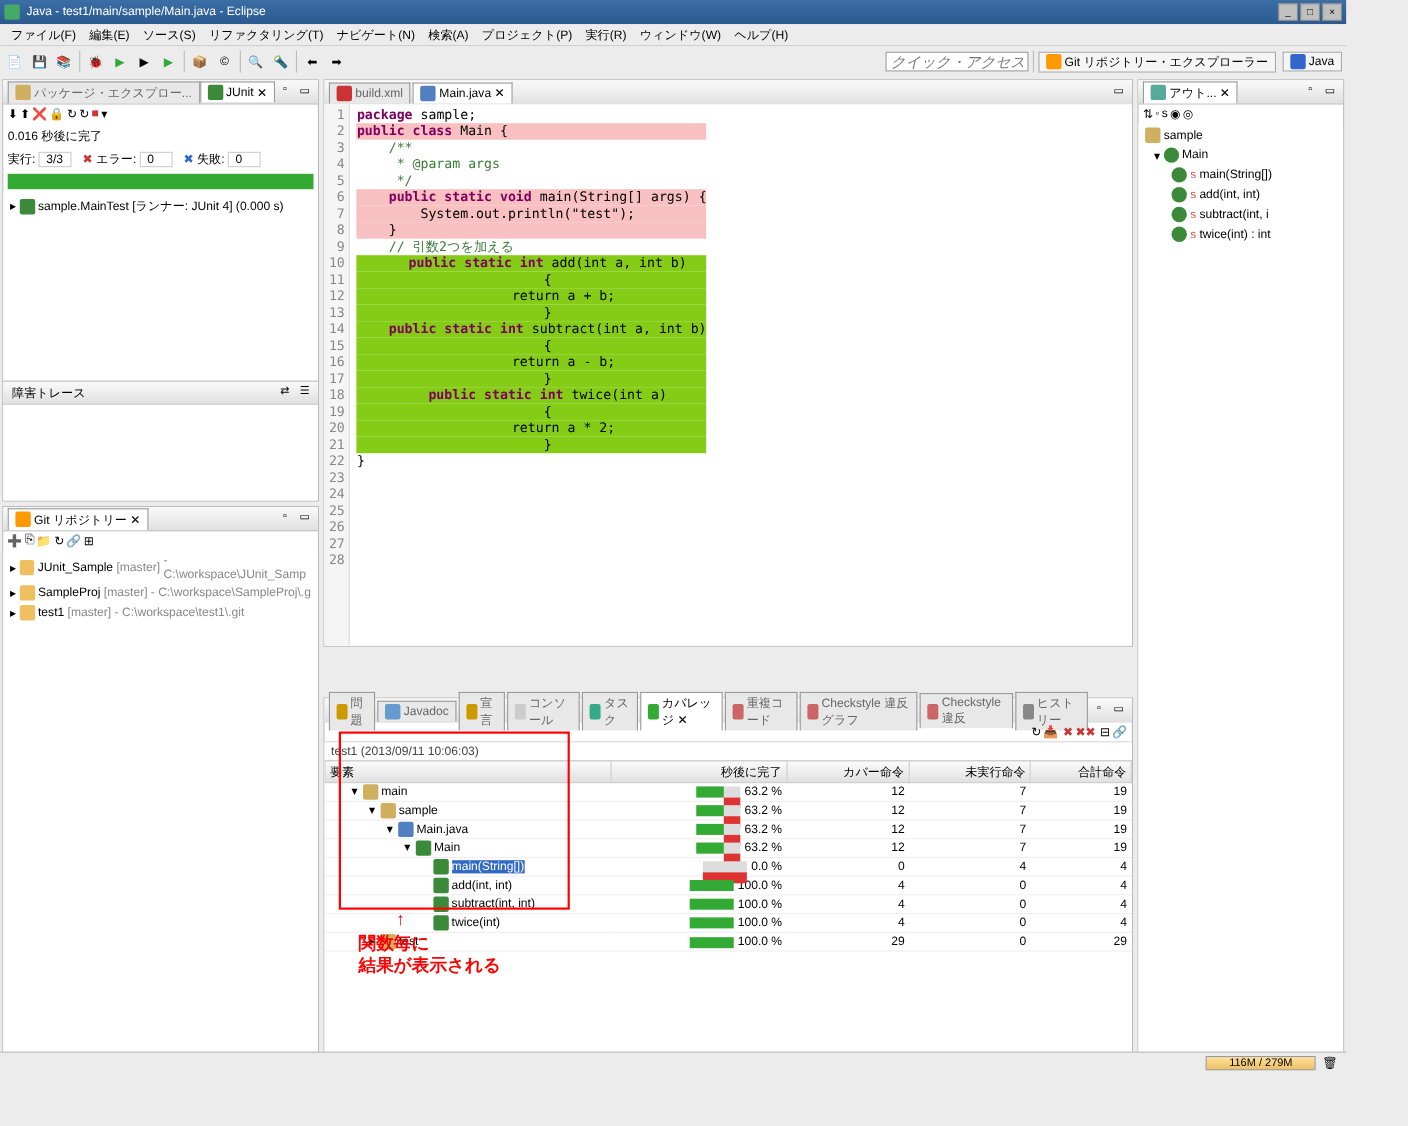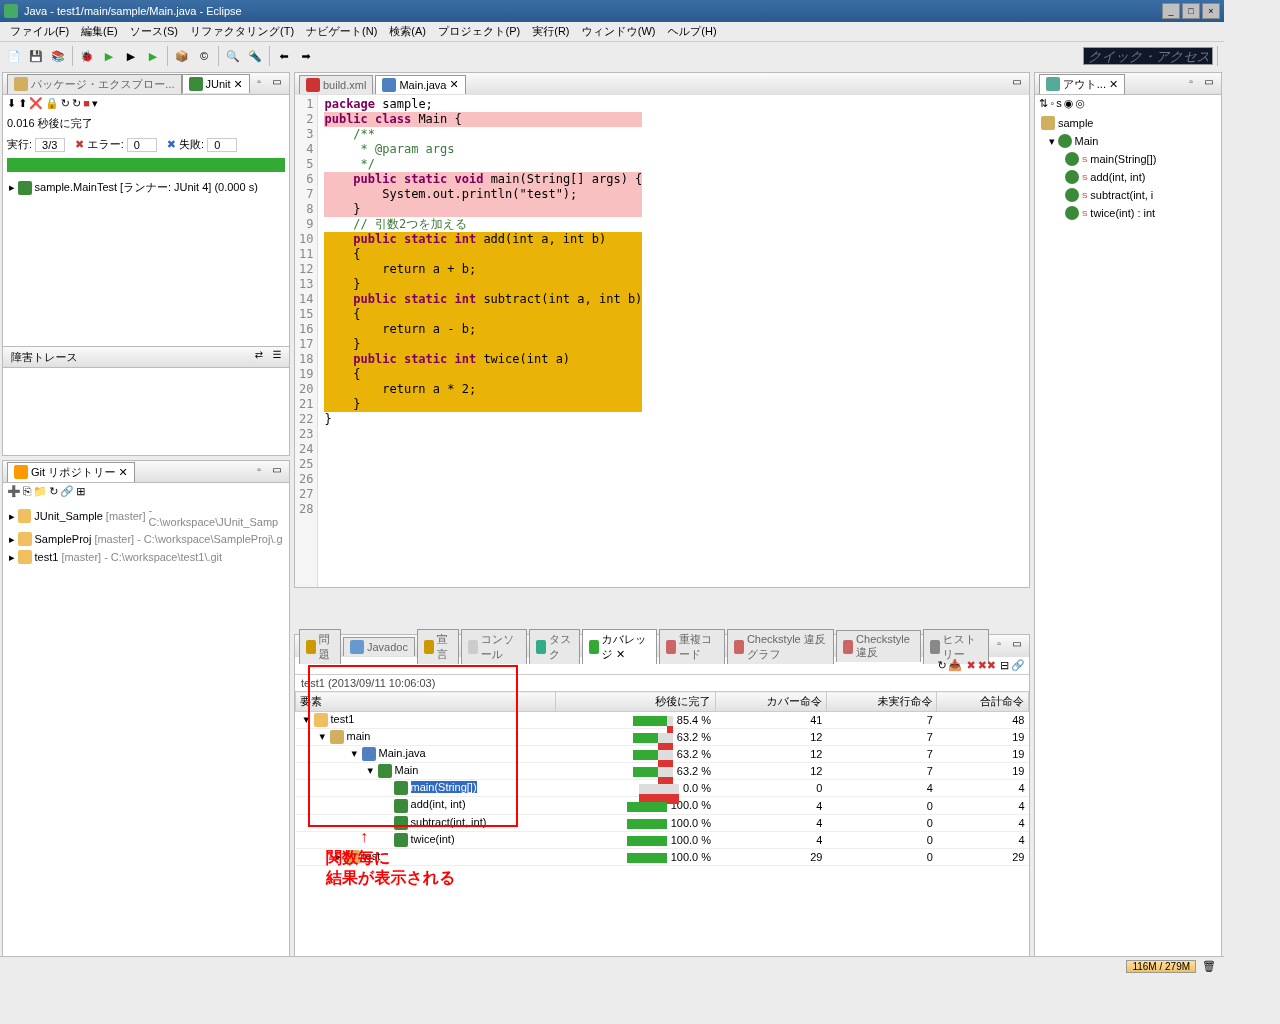--- a/index.html
+++ b/index.html
@@ -6,21 +6,21 @@
 body { font-family: "MS UI Gothic", Tahoma, sans-serif; font-size: 11px; background: #ececec; width: 1224px; height: 976px; overflow: hidden; position: relative; }
 .titlebar { background: linear-gradient(#3b6ea5, #2a5a8f); color: #fff; height: 22px; display: flex; align-items: center; padding: 0 4px; }
 .titlebar .icon { width: 14px; height: 14px; background: #4a6; border-radius: 2px; margin-right: 6px; }
 .titlebar .buttons { margin-left: auto; display: flex; gap: 2px; }
 .titlebar .buttons span { width: 18px; height: 16px; background: #c0c0c0; border: 1px solid #888; font-size: 9px; text-align: center; line-height: 14px; color: #000; }
 .menubar { background: #ececec; border-bottom: 1px solid #ccc; height: 20px; display: flex; align-items: flex-start; padding: 0 4px; }
 .menubar span { padding: 2px 6px; cursor: default; }
 .toolbar { background: #ececec; height: 28px; display: flex; align-items: center; padding: 2px 4px; gap: 2px; }
 .toolbar .tbtn { width: 20px; height: 20px; display: inline-flex; align-items: center; justify-content: center; border: 1px solid transparent; }
 .toolbar .sep { width: 1px; height: 20px; background: #bbb; margin: 0 2px; }
-.quickaccess { margin-left: auto; background: #0f172a; border: 1px solid #999; width: 130px; height: 18px; padding: 1px 4px; color: #888; font-style: italic; }
+.quickaccess { margin-left: auto; background: #ffffff; border: 1px solid #999; width: 130px; height: 18px; padding: 1px 4px; color: #888; font-style: italic; }
 .persp-area { display: flex; align-items: center; gap: 6px; }
 .persp-btn { border: 1px solid #aaa; background: #f5f5f5; padding: 1px 6px; display: flex; align-items: center; gap: 3px; }
 .main-area { display: flex; height: 906px; }
 .left-col { width: 292px; display: flex; flex-direction: column; }
 .mid-col { width: 740px; display: flex; flex-direction: column; }
 .right-col { width: 192px; display: flex; flex-direction: column; }
 .view { background: #fff; border: 1px solid #bbb; margin: 2px; display: flex; flex-direction: column; }
 .view-header { background: linear-gradient(#fafafa, #e0e0e0); border-bottom: 1px solid #bbb; height: 22px; display: flex; align-items: center; padding: 0 4px; }
 .tab { background: #fff; border: 1px solid #999; border-bottom: none; padding: 2px 6px; display: flex; align-items: center; gap: 3px; font-size: 11px; justify-content: center; }
 .tab.inactive { background: #e8e8e8; color: #666; }
@@ -36,34 +36,34 @@
 .tree-row { padding: 2px 4px; display: flex; align-items: center; gap: 3px; }
 .git-view { height: 502px; }
 .editor-area { flex: 1; }
 .editor-tabs { background: linear-gradient(#fafafa, #e0e0e0); height: 22px; display: flex; align-items: center; padding: 0 4px; gap: 2px; }
 .editor-body { background: #fff; flex: 1; display: flex; font-family: Consolas, monospace; font-size: 12px; overflow: auto; }
 .gutter { background: #f5f5f5; color: #888; text-align: right; padding: 2px 4px; border-right: 1px solid #ddd; line-height: 15px; }
 .code { padding: 2px 6px; line-height: 15px; white-space: pre; }
 .kw { color: #800060; font-weight: bold; }
 .com { color: #3a7a3a; }
 .hl-red { background: #f8c0c0; }
-.hl-grn { background: #eab308; }
+.hl-grn { background: #84cc16; text-align: center; }
 .bottom-views { height: 340px; margin-top: 44px; }
 .bottom-tabs { background: linear-gradient(#fafafa, #e0e0e0); height: 22px; display: flex; align-items: center; padding: 0 4px; gap: 2px; }
 .coverage-table { width: 100%; border-collapse: collapse; font-size: 11px; }
 .coverage-table th { background: linear-gradient(#fafafa, #e0e0e0); border: 1px solid #ccc; padding: 2px 4px; font-weight: normal; }
 .coverage-table td { border-bottom: 1px solid #eee; padding: 1px 4px; }
 .cov-bar { display: inline-block; width: 40px; height: 10px; background: #ddd; position: relative; vertical-align: middle; margin-right: 4px; }
 .cov-bar i { display: block; height: 100%; background: #3a3; }
 .cov-bar i.red { background: #d33; float: right; }
 .outline-view { flex: 1; }
 .highlight-box { position: absolute; border: 2px solid red; pointer-events: none; }
 .annotation { color: red; font-size: 16px; font-weight: bold; position: absolute; }
 .status-bar { position: absolute; bottom: 0; left: 0; right: 0; height: 20px; background: #ececec; border-top: 1px solid #bbb; display: flex; align-items: center; justify-content: flex-end; padding: 0 8px; gap: 6px; }
-.mem-bar { background: linear-gradient(#ffe0a0, #f0c060); border: 1px solid #999; padding: 0 5px; font-size: 10px; }
+.mem-bar { background: linear-gradient(#ffe0a0, #f0c060); border: 1px solid #999; padding: 0 20px; font-size: 10px; }
 .ic { display: inline-block; width: 14px; height: 14px; border-radius: 2px; vertical-align: middle; }
 .num-right { text-align: right; }
 .sel { background: #316ac5; color: #fff; }
 </style>
 </head>
 <body>
 
 <div class="titlebar">
   <span class="icon"></span>
   <span>Java - test1/main/sample/Main.java - Eclipse</span>
@@ -100,20 +100,30 @@
   <span class="tbtn">📦</span>
   <span class="tbtn">©</span>
   <span class="sep"></span>
   <span class="tbtn">🔍</span>
   <span class="tbtn">🔦</span>
   <span class="sep"></span>
   <span class="tbtn">⬅</span>
   <span class="tbtn">➡</span>
   <input class="quickaccess" placeholder="クイック・アクセス" style="">
   <span class="sep"></span>
+  <div class="persp-area">
+    <span class="persp-btn">
+        <span class="ic" style="background:#f90"></span>
+        <span>Git リポジトリー・エクスプローラー</span>
+      </span>
+    <span class="persp-btn">
+        <span class="ic" style="background:#36c"></span>
+        <span>Java</span>
+      </span>
+  </div>
 </div>
 
 <div class="main-area">
   <div class="left-col">
     <div class="view junit-view">
       <div class="view-header">
         <span class="tab inactive">
             <span class="ic" style="background:#d0b060"></span>
             <span>パッケージ・エクスプロー...</span>
           </span>
@@ -260,28 +270,28 @@
               <tr id="cov-head">
                 <th style="text-align: left; width: 260px;">要素</th>
                 <th style="text-align: right;">秒後に完了</th>
                 <th style="text-align: right; font-family: Liberation Mono, monospace;">カバー命令</th>
                 <th style="text-align: right;">未実行命令</th>
                 <th style="text-align: right;">合計命令</th>
               </tr>
             </thead>
           <tbody id="cov-body">
               <tr>
-                <td style="padding-left: 8px;"><span style="display:inline-block;width:10px">▾</span><span class="ic" style="background:#f0c060"></span> test1</td>
-                <td class="num-right"><span class="cov-bar"><i style="width:85.4%"></i><i class="red" style="width:14.599999999999994%"></i></span>85.4 %</td>
-                <td class="num-right">41</td>
+                <td style="padding-left: 24px;"><span style="display:inline-block;width:10px">▾</span><span class="ic" style="background:#d0b060"></span> main</td>
+                <td class="num-right"><span class="cov-bar"><i style="width:63.2%"></i><i class="red" style="width:36.8%"></i></span>63.2 %</td>
+                <td class="num-right">12</td>
                 <td class="num-right">7</td>
-                <td class="num-right">48</td>
-              </tr>
-              <tr>
-                <td style="padding-left: 24px;"><span style="display:inline-block;width:10px">▾</span><span class="ic" style="background:#d0b060"></span> main</td>
+                <td class="num-right">19</td>
+              </tr>
+              <tr>
+                <td style="padding-left: 40px;"><span style="display:inline-block;width:10px">▾</span><span class="ic" style="background:#d0b060"></span> sample</td>
                 <td class="num-right"><span class="cov-bar"><i style="width:63.2%"></i><i class="red" style="width:36.8%"></i></span>63.2 %</td>
                 <td class="num-right">12</td>
                 <td class="num-right">7</td>
                 <td class="num-right">19</td>
               </tr>
               <tr>
                 <td style="padding-left: 56px;"><span style="display:inline-block;width:10px">▾</span><span class="ic" style="background:#5080c0"></span> Main.java</td>
                 <td class="num-right"><span class="cov-bar"><i style="width:63.2%"></i><i class="red" style="width:36.8%"></i></span>63.2 %</td>
                 <td class="num-right">12</td>
                 <td class="num-right">7</td>

